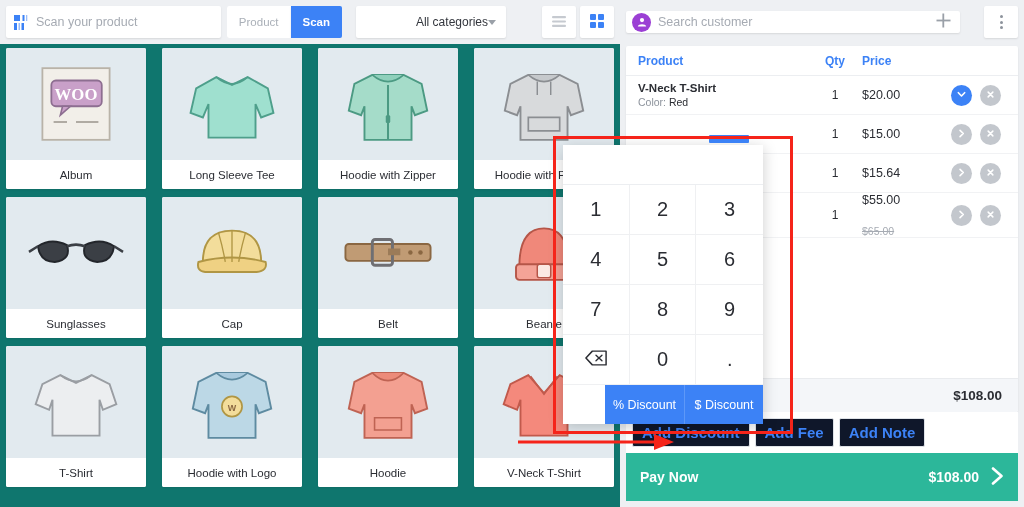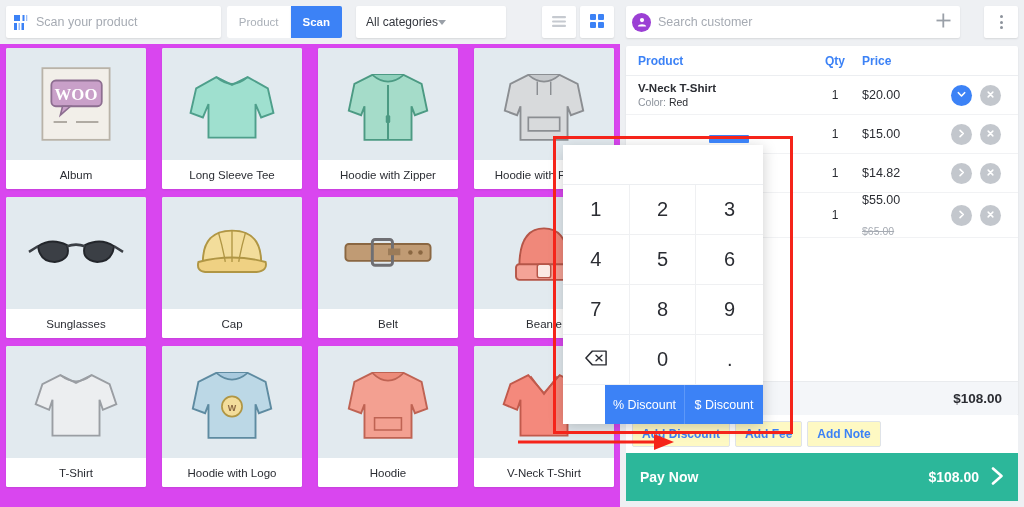--- a/index.html
+++ b/index.html
@@ -7,21 +7,21 @@
     width: 1024px; height: 507px;
     font-family: "Liberation Sans", sans-serif;
     background: #eef0f3;
     overflow: hidden;
   }
   #app { position: relative; width: 1024px; height: 507px; display: flex; }
 
   
   .left-panel {
     width: 620px; height: 507px;
-    background: #d946ef;
+    background: #0f766e;
     display: flex; flex-direction: column;
   }
   .topbar {
     height: 44px; flex: 0 0 44px;
     display: flex; align-items: center;
     padding: 0 6px; gap: 6px;
     background: #eef0f3;
   }
   .scan-box {
     flex: 1 1 auto; height: 32px; background: #fff;
@@ -48,21 +48,21 @@
     font-size: 11.5px; background: #fff; color: #aab0b8;
     border: 0; cursor: pointer; font-family: inherit;
     box-shadow: 0 1px 2px rgba(0,0,0,.10);
   }
   .seg-btn.active { background: #3c82f6; color: #fff; font-weight: 600; }
   .cat-select {
     width: 150px; height: 32px; background: #fff; border-radius: 2px;
     display: flex; align-items: center; padding: 0 10px;
     font-size: 12px; color: #33363d; cursor: pointer;
     box-shadow: 0 1px 2px rgba(0,0,0,.10);
-    justify-content: flex-start; margin-left: 8px;
+    justify-content: flex-end; margin-left: 8px;
   }
   .caret {
     width: 0; height: 0; border-left: 4px solid transparent;
     border-right: 4px solid transparent; border-top: 5px solid #9aa0a8;
   }
   .view-toggle { display: flex; gap: 4px; margin-left: 30px; flex: 0 0 auto; }
   .vt-btn {
     width: 34px; height: 32px; background: #fff; border: 0; border-radius: 2px;
     display: flex; align-items: center; justify-content: center; cursor: pointer;
     box-shadow: 0 1px 2px rgba(0,0,0,.10);
@@ -89,21 +89,21 @@
     height: 29px; display: flex; align-items: center; justify-content: center;
     font-size: 11.5px; color: #2b2d33; background: #fff;
     white-space: nowrap; overflow: hidden; padding: 0 3px;
   }
 
   
   .right-panel {
     width: 404px; height: 507px; background: #eef0f3;
     display: flex; flex-direction: column; padding: 6px 6px 0 6px;
   }
-  .cust-row { display: flex; gap: 24px; height: 32px; flex: 0 0 32px; }
+  .cust-row { display: flex; gap: 24px; height: 32px; flex: 0 0 32px; align-items: center; }
   .cust-box {
     flex: 1 1 auto; background: #fff; border-radius: 2px;
     display: flex; align-items: center; padding: 0 6px;
     box-shadow: 0 1px 2px rgba(0,0,0,.10);
   }
   .avatar {
     width: 19px; height: 19px; border-radius: 50%;
     background: #9b3fd4; flex: 0 0 19px;
     display: flex; align-items: center; justify-content: center;
     margin-right: 7px;
@@ -168,22 +168,22 @@
     display: flex; align-items: center; justify-content: flex-end;
     padding-right: 16px; border-top: 1px solid #e9ebee;
     font-size: 13.5px; font-weight: 700; color: #2b2d33;
   }
 
   .mini-actions {
     display: flex; gap: 5px; padding: 6px 0 6px 6px;
     flex: 0 0 auto; background: #fff;
   }
   .mini-btn {
-    border: 1px solid #dfe3e8; background: #fef9c3; border-radius: 2px;
-    font-size: 12px; font-weight: 700; color: #3c82f6;
+    border: 1px solid #dfe3e8; background: #0f172a; border-radius: 2px;
+    font-size: 15px; font-weight: 700; color: #3c82f6;
     padding: 5px 9px; cursor: pointer; font-family: inherit;
   }
   .paynow {
     height: 48px; flex: 0 0 48px; background: #2cb79a; border: 0;
     display: flex; align-items: center; justify-content: space-between;
     padding: 0 14px; cursor: pointer; color: #fff;
     font-family: inherit; margin-bottom: 6px;
   }
   .paynow .lbl { font-size: 14px; font-weight: 700; }
   .paynow .rt { display: flex; align-items: center; gap: 12px; }
@@ -487,21 +487,21 @@
                   </svg></span>
               </button>
      </div>
           </div>
           <div class="cart-row">
             <div class="col-prod">
        <div class="p-name"></div>
      </div>
      <div class="col-qty qty">1</div>
      <div class="col-price">
-       <div class="price">$14.82</div>
+       <div class="price">$15.64</div>
      </div>
      <div class="col-act acts">
        <button class="chip grey">
                 <span><svg width="9" height="9" viewBox="0 0 10 10">
                     <path d="M3.4 1.5 L7 5 L3.4 8.5" stroke="#fff" stroke-width="1.8" fill="none" stroke-linecap="round" stroke-linejoin="round"></path>
                   </svg></span>
               </button>
        <button class="chip grey">
                 <span><svg width="9" height="9" viewBox="0 0 10 10">
                     <path d="M2.4 2.4 L7.6 7.6 M7.6 2.4 L2.4 7.6" stroke="#fff" stroke-width="1.7" stroke-linecap="round"></path>

